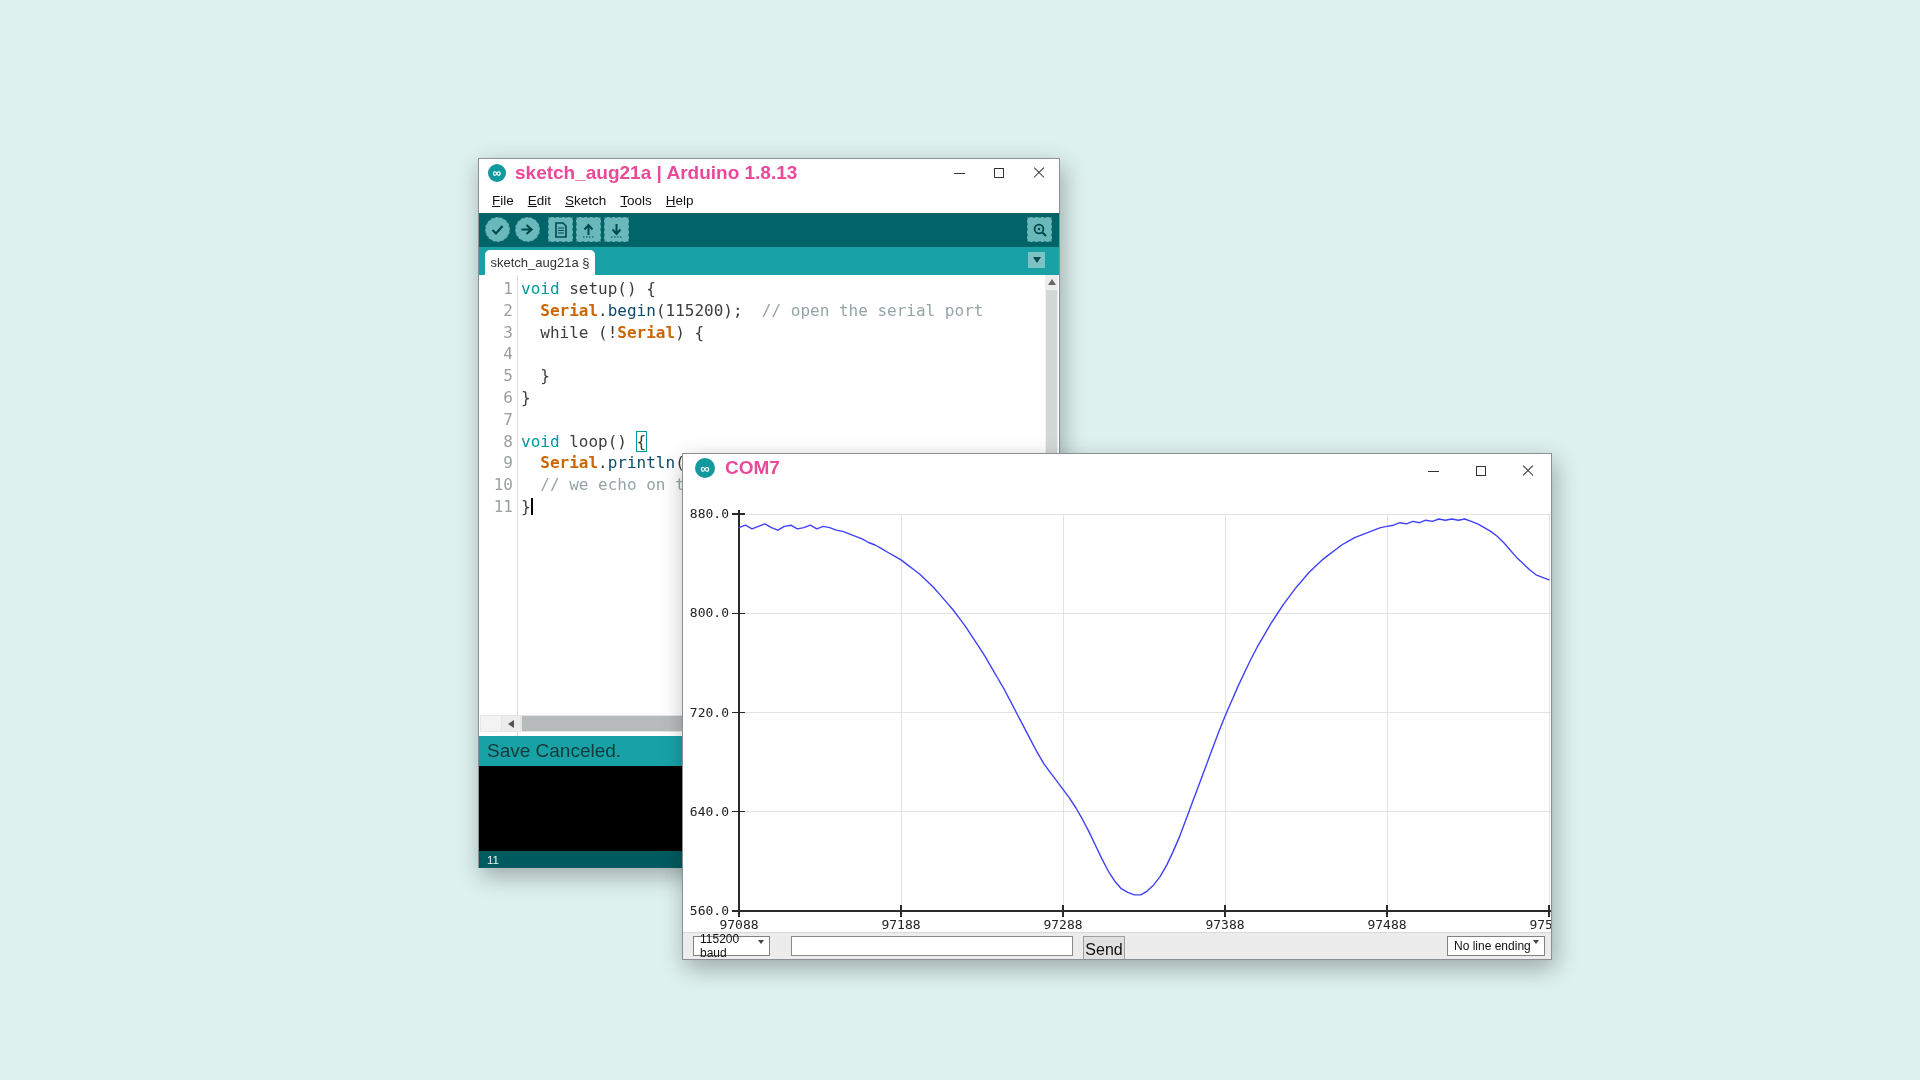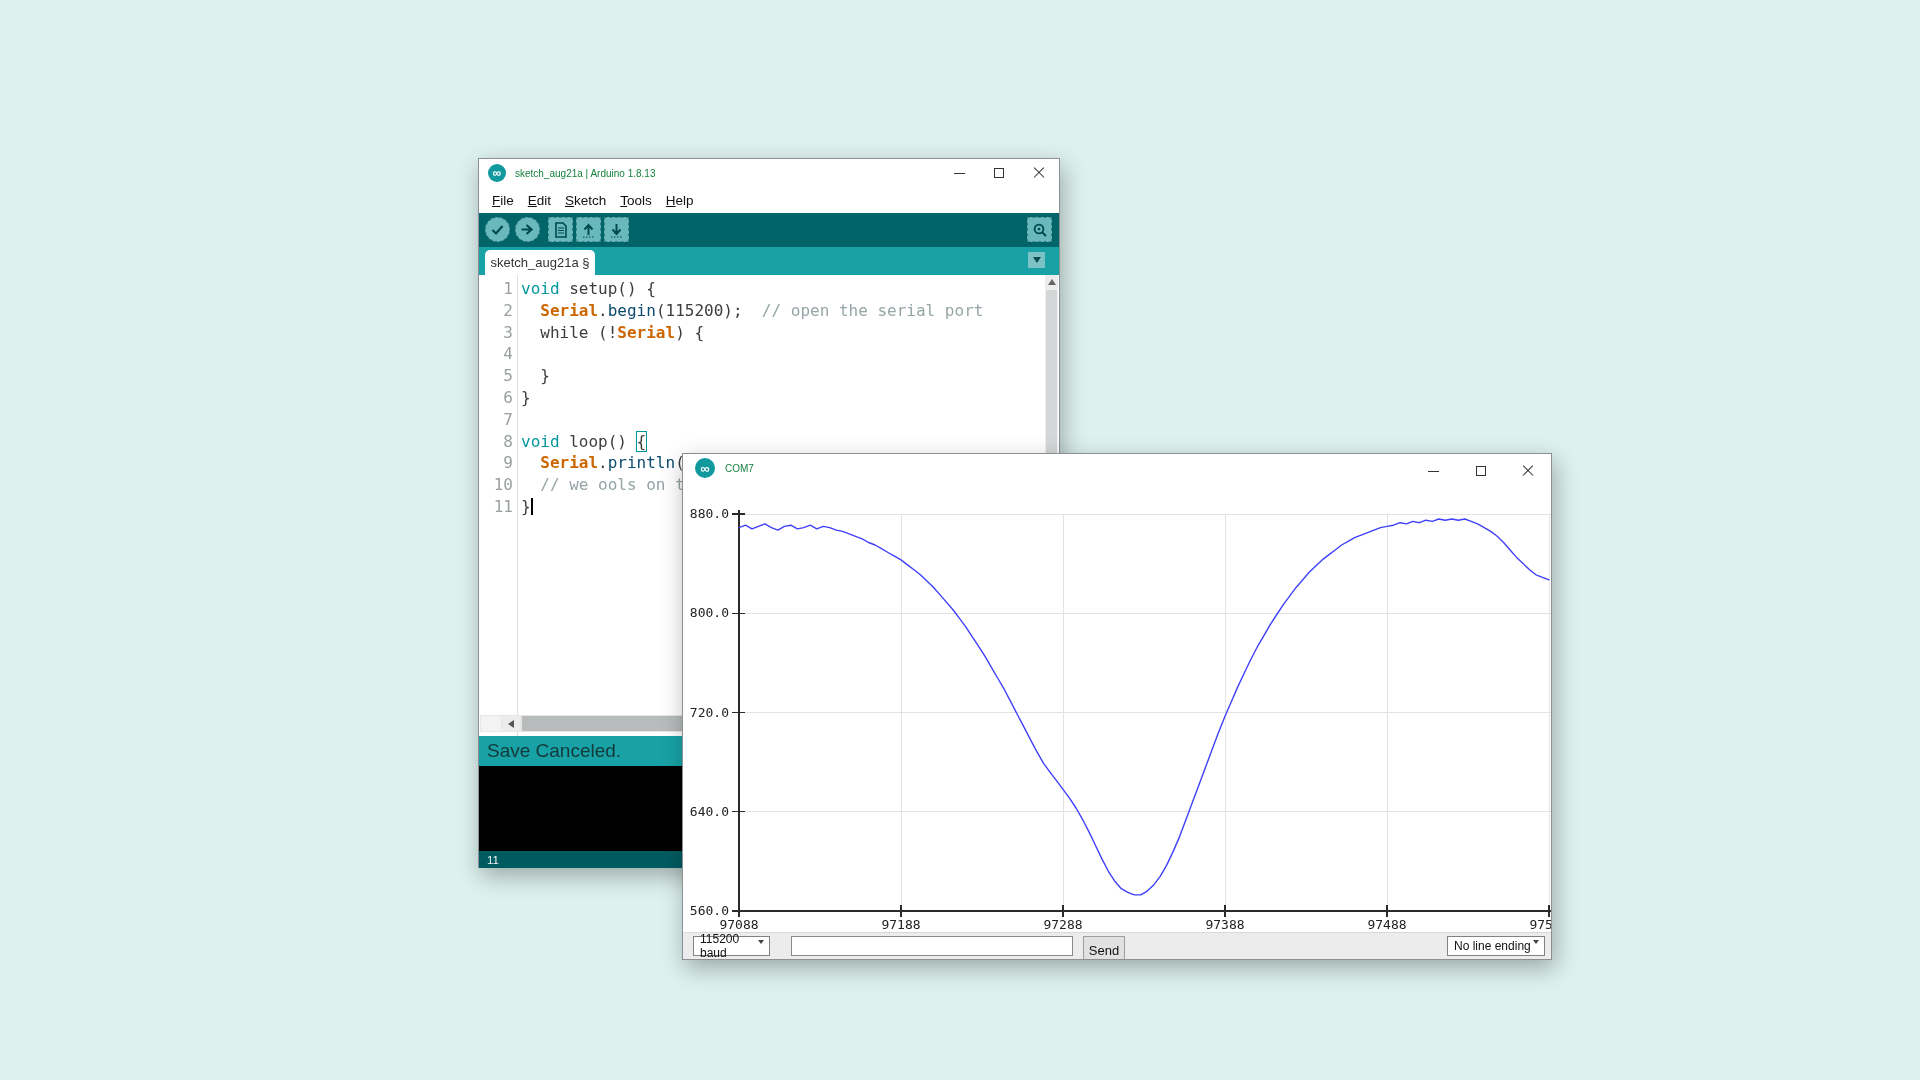--- a/index.html
+++ b/index.html
@@ -6,21 +6,21 @@
   html,body { width:1920px; height:1080px; overflow:hidden; }
   body { font-family:"Liberation Sans", sans-serif; }
   #desktop { position:absolute; inset:0; width:1920px; height:1080px; background:#ddf1ee; }
 
   .window { position:absolute; background:#fff; border:1px solid #8a9093; box-shadow:3px 8px 22px rgba(0,0,0,.30); }
 
   
   #ide { left:478px; top:158px; width:582px; height:710px; }
   .titlebar { position:absolute; left:0; top:0; right:0; height:28px; background:#fff; display:flex; align-items:center; }
   .app-icon { width:18px; height:18px; border-radius:50%; background:#12999e; color:#fff; font-size:12px; font-weight:bold; display:flex; align-items:center; justify-content:center; margin-left:9px; }
-  .title-text { font-size:10px; color:#15803d; margin-left:9px; white-space:nowrap; }
+  .title-text { font-size:19px; color:#ec4899; margin-left:9px; white-space:nowrap;font-weight:bold; }
   .winbtns { position:absolute; right:0; top:0; height:28px; display:flex; }
   .winbtn { width:40px; height:28px; display:flex; align-items:center; justify-content:center; }
   .gl-min { width:11px; height:0; border-top:1.4px solid #333; }
   .gl-max { width:10px; height:10px; border:1.3px solid #333; }
   .gl-close { position:relative; width:12px; height:12px; }
   .gl-close::before,.gl-close::after { content:""; position:absolute; left:-1px; top:5px; width:14px; height:1.4px; background:#333; }
   .gl-close::before { transform:rotate(45deg); }
   .gl-close::after { transform:rotate(-45deg); }
 
   #ide-menubar { position:absolute; left:0; top:28px; right:0; height:26px; background:#fff; display:flex; align-items:center; padding-left:6px; }
@@ -69,21 +69,21 @@
   #ide-footer span { color:#eaf4f4; font-size:11.5px; margin-left:8px; }
 
   
   #plotter { left:682px; top:453px; width:870px; height:507px; }
   #plot-area { position:absolute; left:0; top:34px; width:872px; height:444px; background:#fff;text-align:right; }
   #plotter-bottom { position:absolute; left:0; top:478px; right:0; height:27px; background:#ececec; border-top:1px solid #d9d9d9; }
   .combo { position:absolute; top:3px; height:20px; background:#fff; border:1px solid #818181; font-size:12px; color:#111; display:flex; align-items:center; padding-left:6px; }
   .combo .chev { position:absolute; right:5px; top:7px; }
   .chev-sm { width:0; height:0; border-left:3.5px solid transparent; border-right:3.5px solid transparent; border-top:4.5px solid #444; }
   #send-input { position:absolute; left:108px; top:3px; width:282px; height:20px; border:1px solid #8a8a8a; background:#fff; font-size:12px; padding:0 5px; font-family:"Liberation Sans", sans-serif; }
-  #send-btn { position:absolute; left:400px; top:3px; width:42px; height:28px; background:#e1e1e1; border:1px solid #9f9f9f; font-size:13px; color:#111; font-family:"Liberation Sans", sans-serif; }
+  #send-btn { position:absolute; left:400px; top:3px; width:42px; height:28px; background:#e1e1e1; border:1px solid #9f9f9f; font-size:16px; color:#111; font-family:"Liberation Sans", sans-serif; }
 </style>
 </head>
 <body>
 
 <div id="desktop">
 
   <div class="window" id="ide">
     <div class="titlebar">
       <div class="app-icon">∞</div>
       <div class="title-text">sketch_aug21a | Arduino 1.8.13</div>
@@ -158,21 +158,21 @@
       <div id="code-lines">
           <div class="code-line" style="top: 3px;"><span class="gutter-num">1</span><span class="code-text"><span class="tok-type">void</span><span class="tok-pl"> setup() {</span></span></div>
           <div class="code-line" style="top: 24.8px;"><span class="gutter-num">2</span><span class="code-text"><span class="tok-pl">  </span><span class="tok-cls">Serial</span><span class="tok-pl">.</span><span class="tok-fn">begin</span><span class="tok-pl">(115200);  </span><span class="tok-cm">// open the serial port</span></span></div>
           <div class="code-line" style="top: 46.6px;"><span class="gutter-num">3</span><span class="code-text"><span class="tok-pl">  while (!</span><span class="tok-cls">Serial</span><span class="tok-pl">) {</span></span></div>
           <div class="code-line" style="top: 68.4px;"><span class="gutter-num">4</span></div>
           <div class="code-line" style="top: 90.2px;"><span class="gutter-num">5</span><span class="code-text"><span class="tok-pl">  }</span></span></div>
           <div class="code-line" style="top: 112px;"><span class="gutter-num">6</span><span class="code-text"><span class="tok-pl">}</span></span></div>
           <div class="code-line" style="top: 133.8px;"><span class="gutter-num">7</span><span class="code-text"></span></div>
           <div class="code-line" style="top: 155.6px;"><span class="gutter-num">8</span><span class="code-text"><span class="tok-type">void</span><span class="tok-pl"> loop() </span><span class="tok-match">{</span></span></div>
           <div class="code-line" style="top: 177.4px;"><span class="gutter-num">9</span><span class="code-text"><span class="tok-pl">  </span><span class="tok-cls">Serial</span><span class="tok-pl">.</span><span class="tok-fn">println</span><span class="tok-pl">(</span></span></div>
-          <div class="code-line" style="top: 199.2px;"><span class="gutter-num">10</span><span class="code-text"><span class="tok-pl">  </span><span class="tok-cm">// we ools on t</span></span></div>
+          <div class="code-line" style="top: 199.2px;"><span class="gutter-num">10</span><span class="code-text"><span class="tok-pl">  </span><span class="tok-cm">// we echo on t</span></span></div>
           <div class="code-line" style="top: 221px;"><span class="gutter-num">11</span><span class="code-text"><span class="tok-pl">}</span><span class="caret"></span></span></div>
         </div>
       <div id="v-scroll" style="top:0">
         <div class="arrow-box">
             <div class="tri-up"></div>
           </div>
         <div id="v-thumb"></div>
       </div>
     </div>
 

